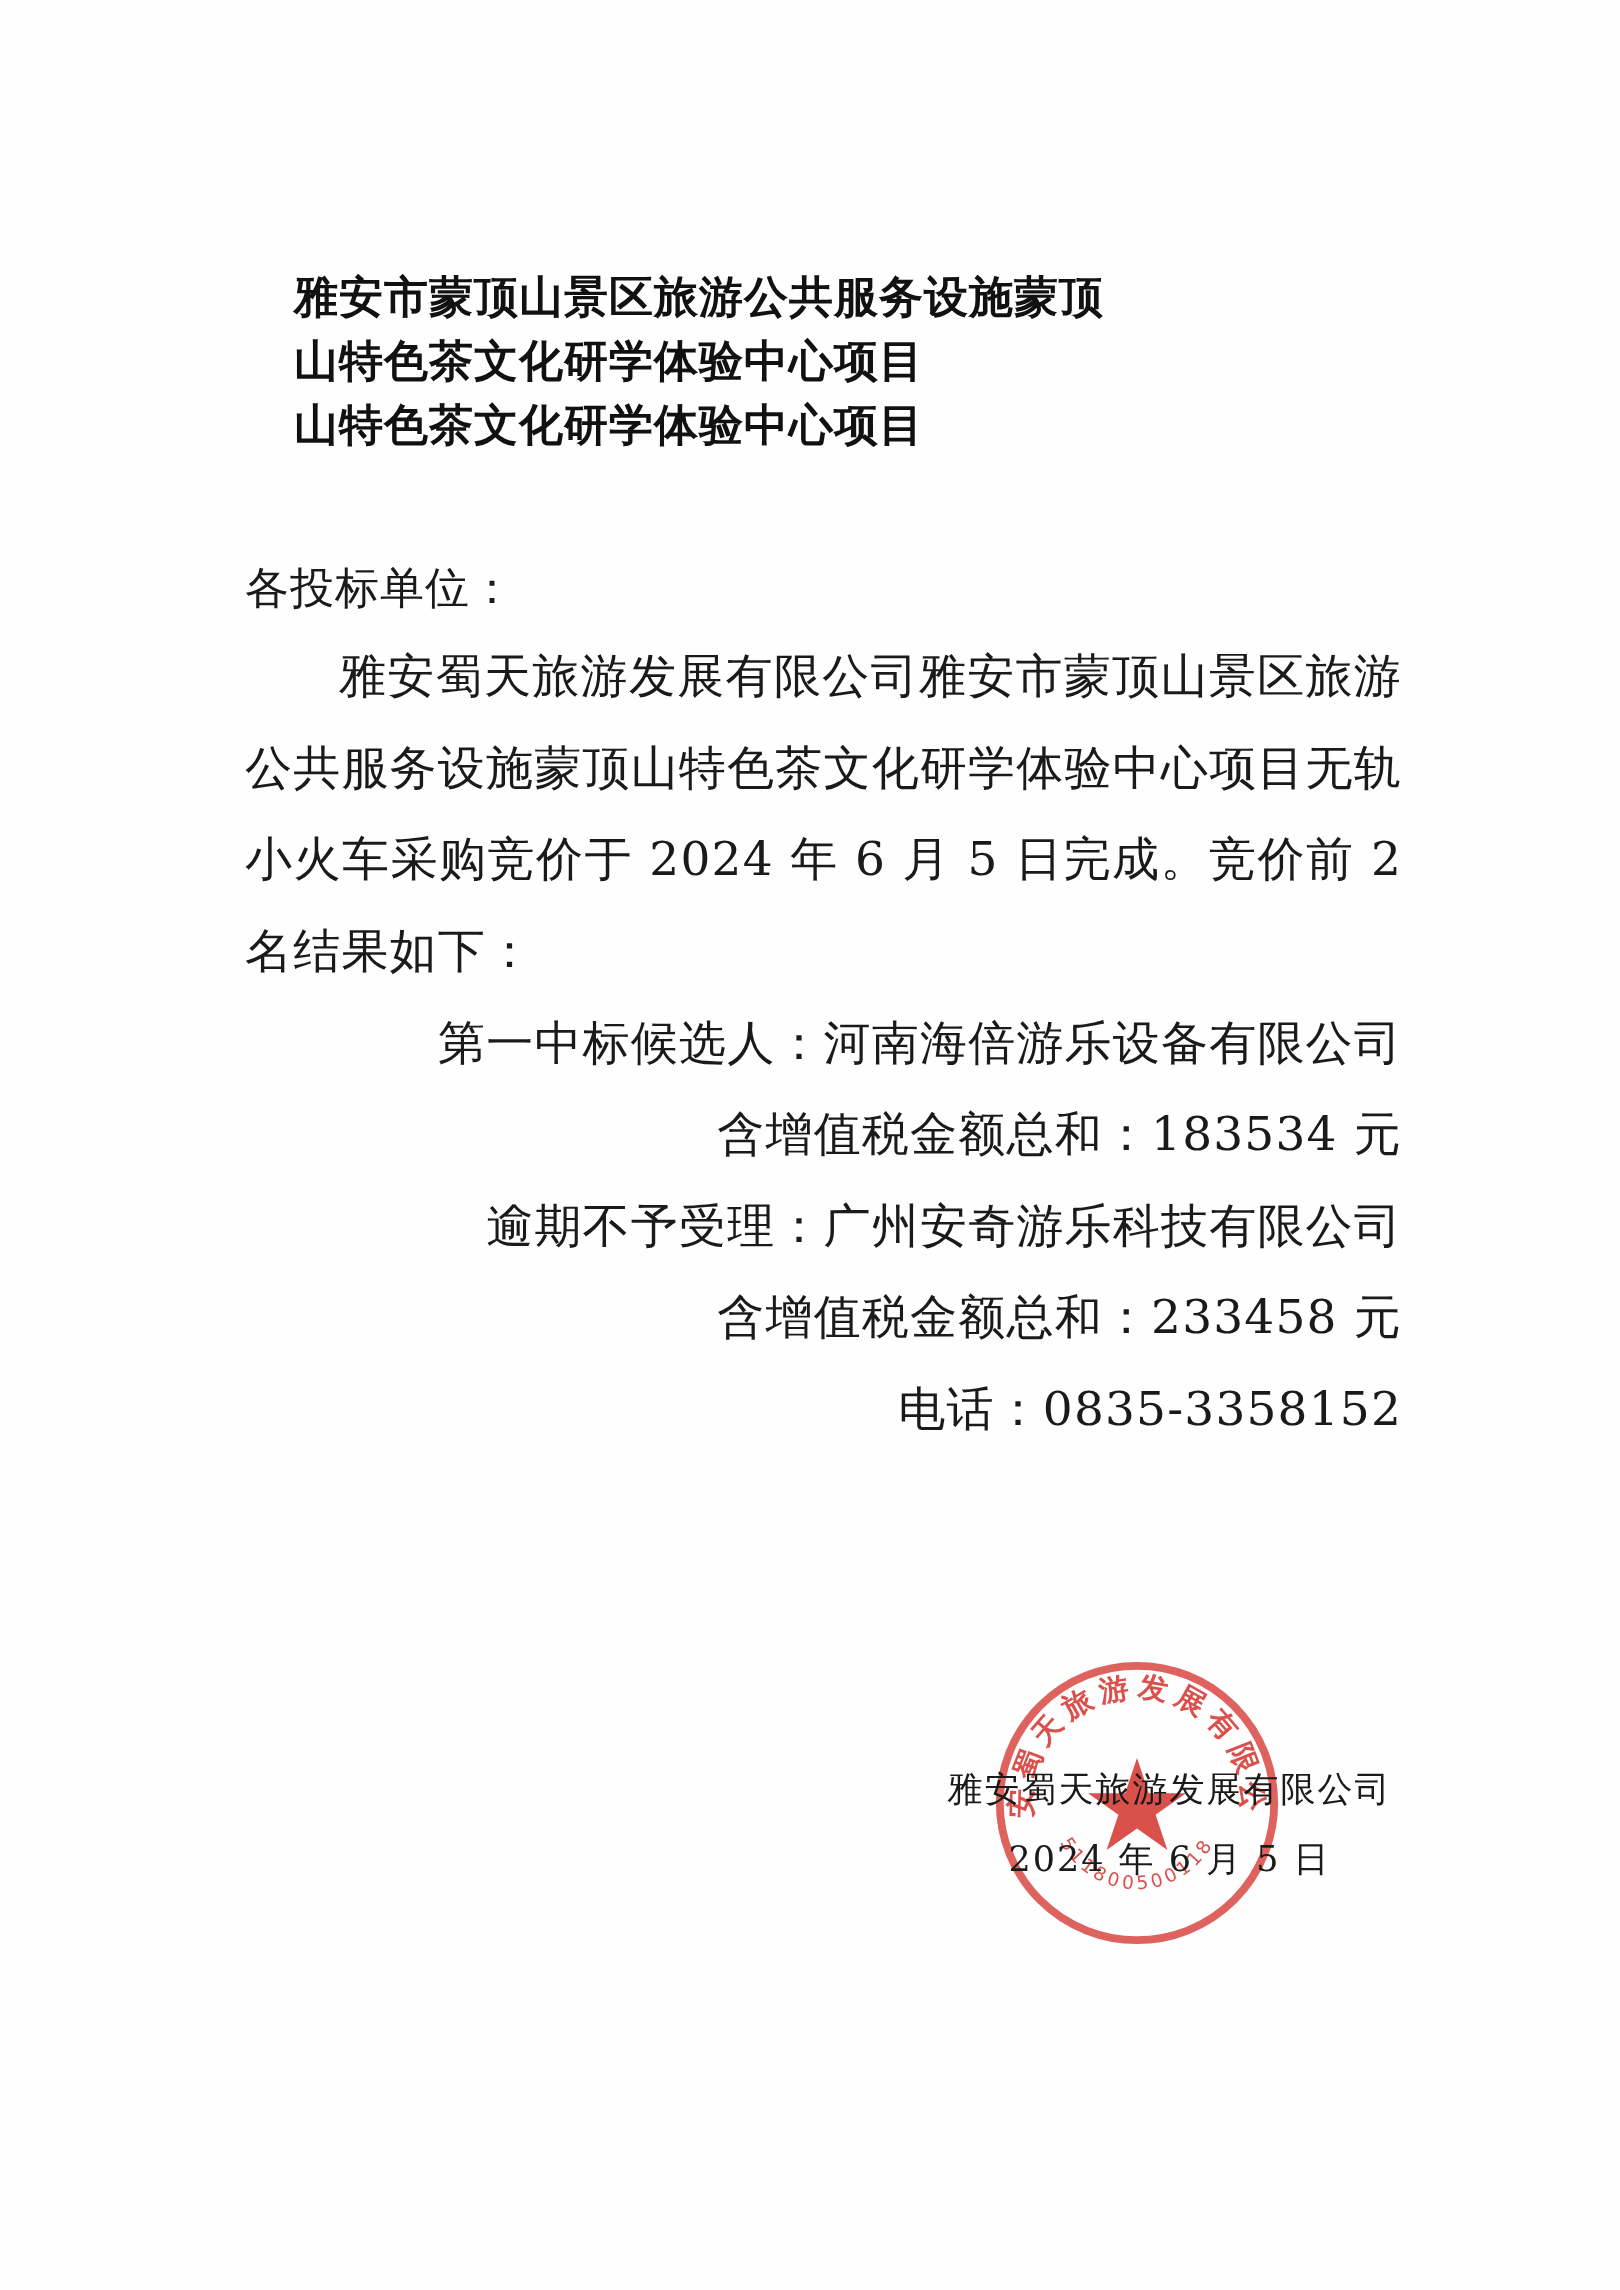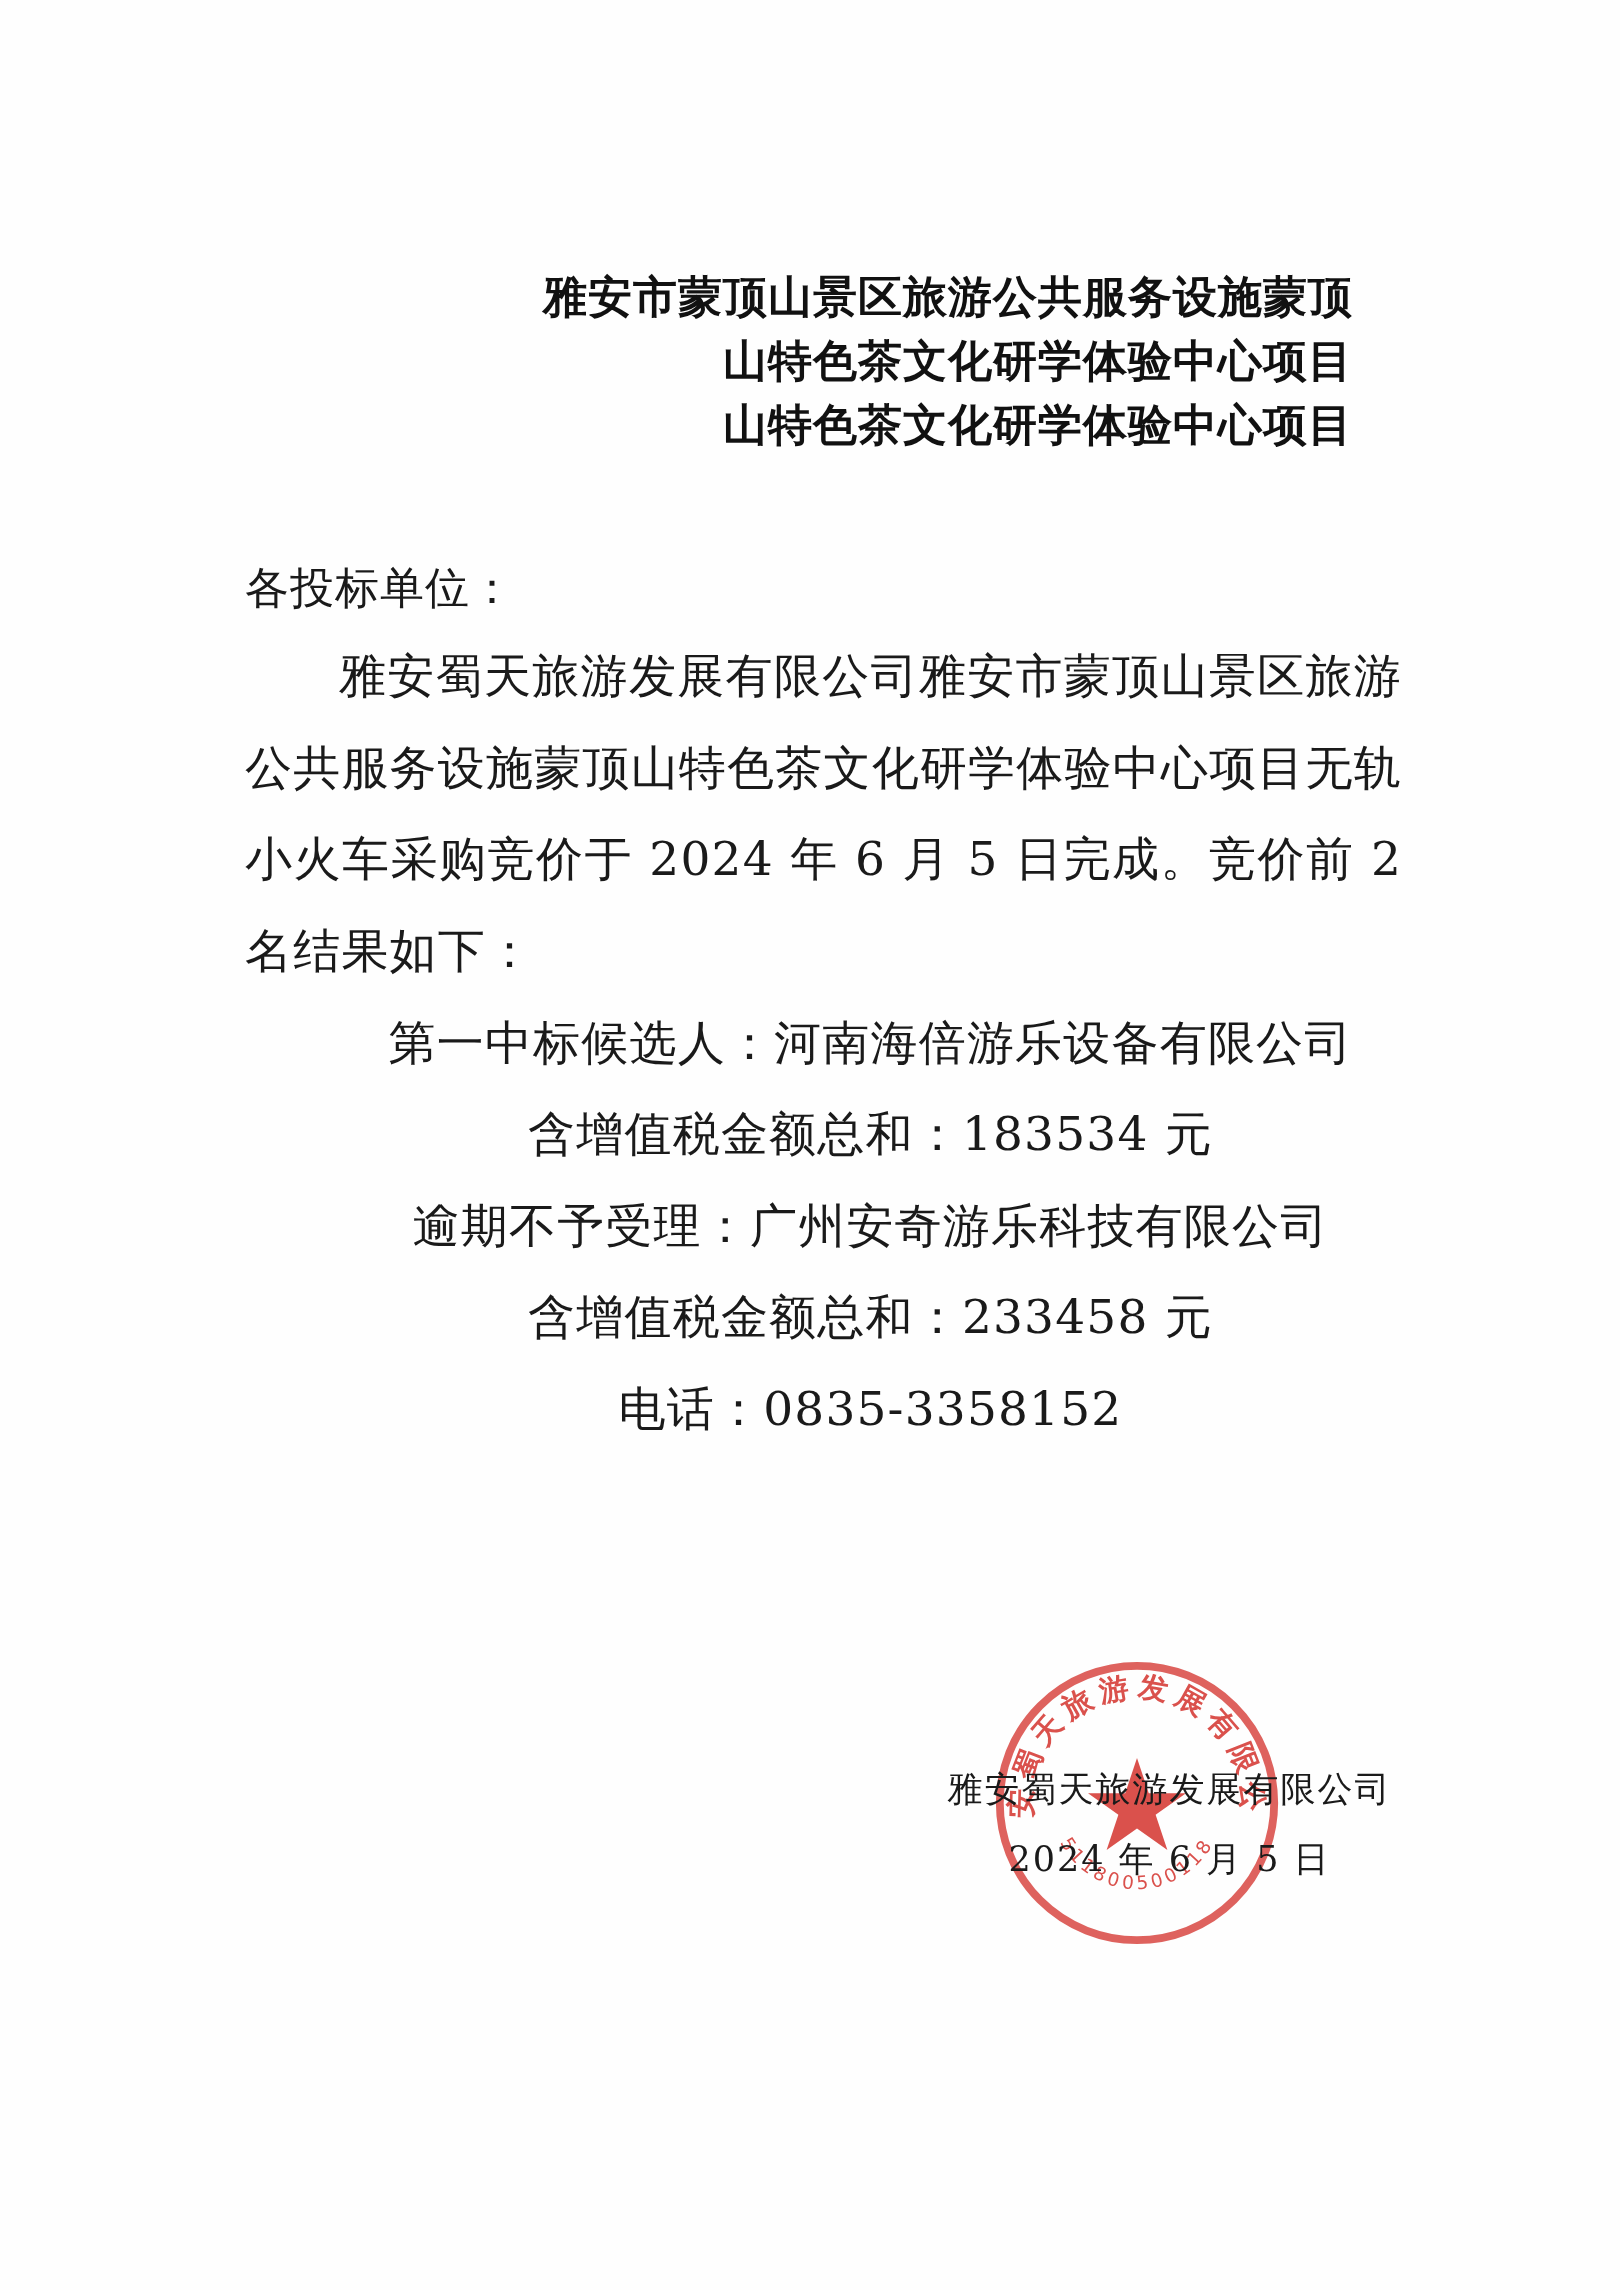--- a/index.html
+++ b/index.html
@@ -23,21 +23,21 @@
     height: 2291px;
     background: #fefefe;
   }
   .content {
     position: absolute;
     left: 245px;
     top: 265px;
     width: 1157px;
   }
   .doc-title {
-    text-align: right;
+    text-align: left;
     font-family: "DejaVu Sans", "Liberation Sans", sans-serif;
     font-weight: bold;
     font-size: 44px;
     line-height: 1.45;
     letter-spacing: 1px;
     color: #111;
     margin: 0 auto;
     width: 1059px;
   }
   .title-line {
@@ -52,21 +52,21 @@
   }
   p.body-para {
     margin: 0;
     font-size: 47px;
     line-height: 1.95;
     letter-spacing: 1.2px;
     text-indent: 2em;
     text-align: justify;
   }
   p.body-para.tight {
-    text-align: center;
+    text-align: right;
   }
   .signature {
     position: absolute;
     right: 176px;
     top: 1754px;
     width: 549px;
     text-align: center;
     font-size: 35px;
     line-height: 2.0;
     letter-spacing: 2px;

